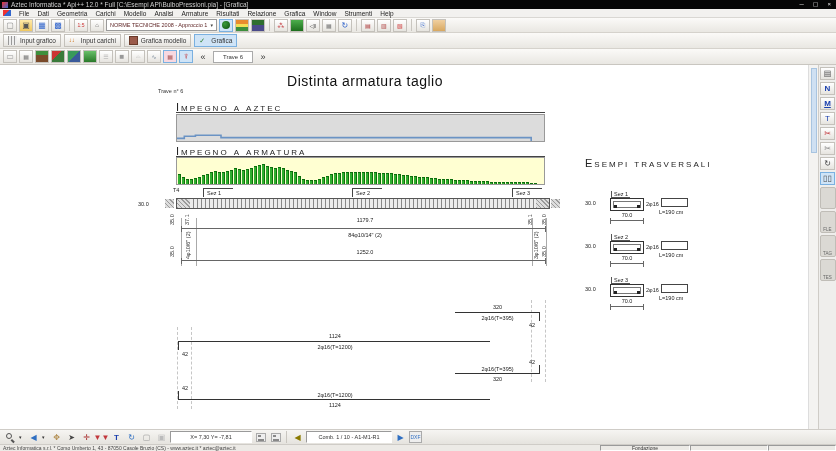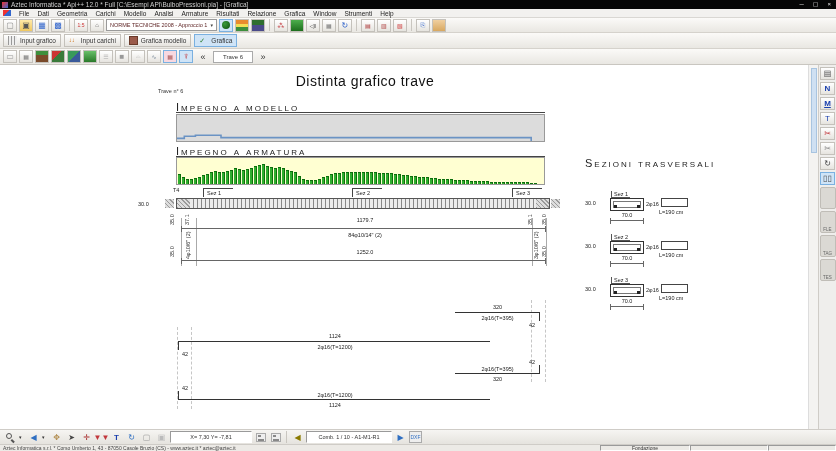--- a/index.html
+++ b/index.html
@@ -207,24 +207,24 @@
     <span class="tbi" style="color:#789;font-size:6px;">∿</span>
     <span class="tbi" style="background:#f8d8e0;border-color:#7ab0e0;font-size:6px;color:#a55;">▦</span>
     <span class="tbi" style="background:#cfe4f7;border-color:#7ab0e0;color:#c2363b;font-size:7px;">⍒</span>
     <span class="chev">«</span>
     <span class="tab">Trave 6</span>
     <span class="chev">»</span>
   </div>
 
   <div class="canvas">
 
-    <div class="dtitle">Distinta grafico trave</div>
+    <div class="dtitle">Distinta armatura taglio</div>
     <div class="dsub">Trave n° 6</div>
 
-    <div class="dheading" style="left:176px;top:36px;width:369px;">Impegno a modello</div>
+    <div class="dheading" style="left:176px;top:36px;width:369px;">Impegno a aztec</div>
     <div class="chartbox" id="shear-chart" style="left:176px;top:49px;width:369px;height:28px;background:#dcdcdc;">
         <svg width="367" height="26" style="position: absolute; left: 0px; bottom: 0px;">
           <polyline points="0.0,23.4 7.3,23.4 7.3,21.3 18.4,21.3 18.4,20.3 44.0,20.3 44.0,22.6 354.2,22.6 354.2,26.0" fill="none" stroke="#6b93c4" stroke-width="1.6"></polyline>
         </svg>
       </div>
 
     <div class="dheading" style="left:176px;top:80px;width:369px;">Impegno a armatura</div>
     <div class="chartbox" style="left:176px;top:92px;width:369px;height:28px;background:#ffffd2;">
       <div id="flex-bars">
           <div class="fbar" style="height: 10px; background: rgb(47, 174, 47);"></div>
@@ -375,21 +375,21 @@
     <div class="lab c small" style="left:460px;top:301px;width:75px;">2φ16(T=395)</div>
     <div class="rline" style="left:455px;top:308px;width:85px;"></div>
     <div class="lab c small" style="left:470px;top:311px;width:55px;">320</div>
 
     <div class="lab small" style="left:182px;top:320px;">42</div>
     <div class="rhook" style="left:178px;top:326px;height:9px;"></div>
     <div class="lab c small" style="left:250px;top:327px;width:170px;">2φ16(T=1200)</div>
     <div class="rline" style="left:178px;top:334px;width:312px;"></div>
     <div class="lab c small" style="left:270px;top:337px;width:130px;">1124</div>
 
-    <div class="dheading" style="left:585px;top:92px;width:135px;border-bottom:none;">Sezioni trasversali</div>
+    <div class="dheading" style="left:585px;top:92px;width:135px;border-bottom:none;">Esempi trasversali</div>
 
     <div class="secrow" style="top:126px;">
       <span class="lab small" style="left:0;top:9px;">30.0</span>
       <span class="seclabel">Sez 1</span>
       <span class="secrect">
         <span class="stir"></span>
           <span class="dot" style="left:3px;"></span>
           <span class="dot" style="right:3px;"></span>
       </span>
       <span class="lab small" style="left:61px;top:10px;">2φ16</span>

